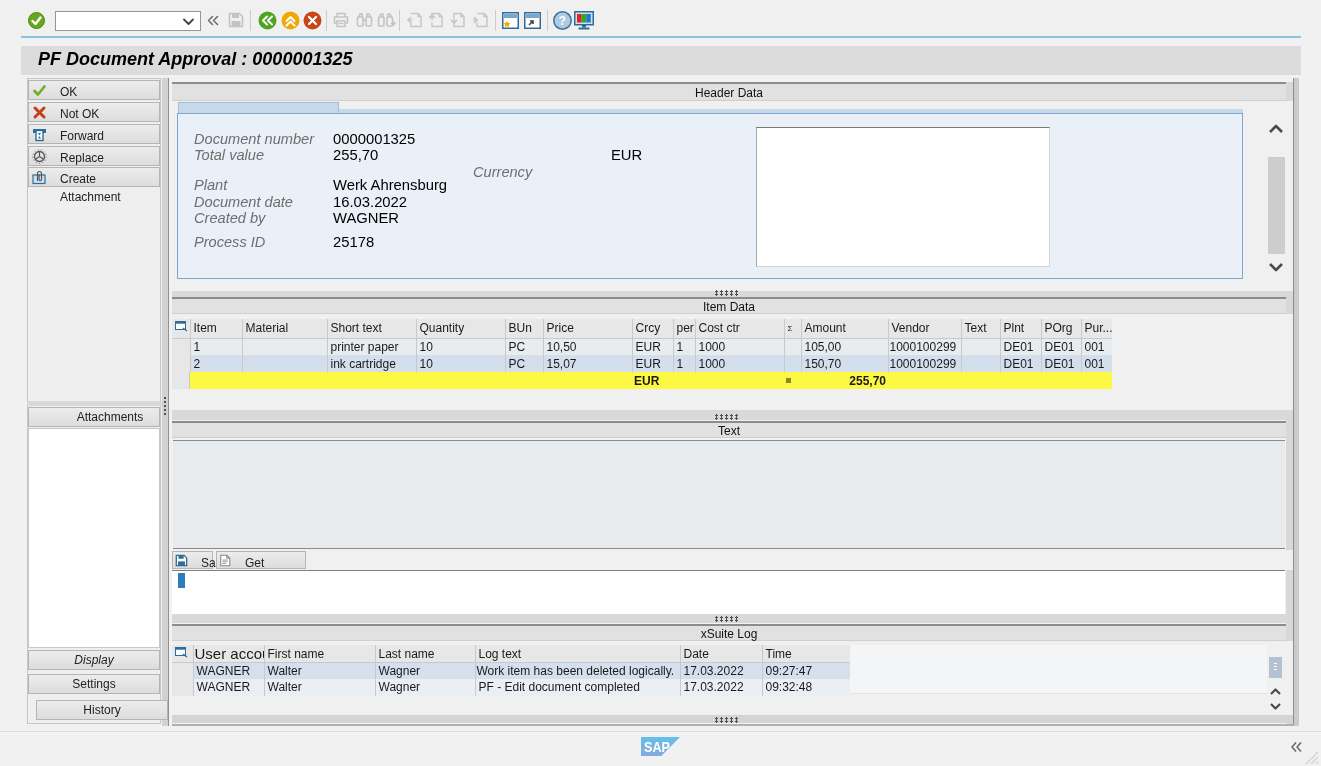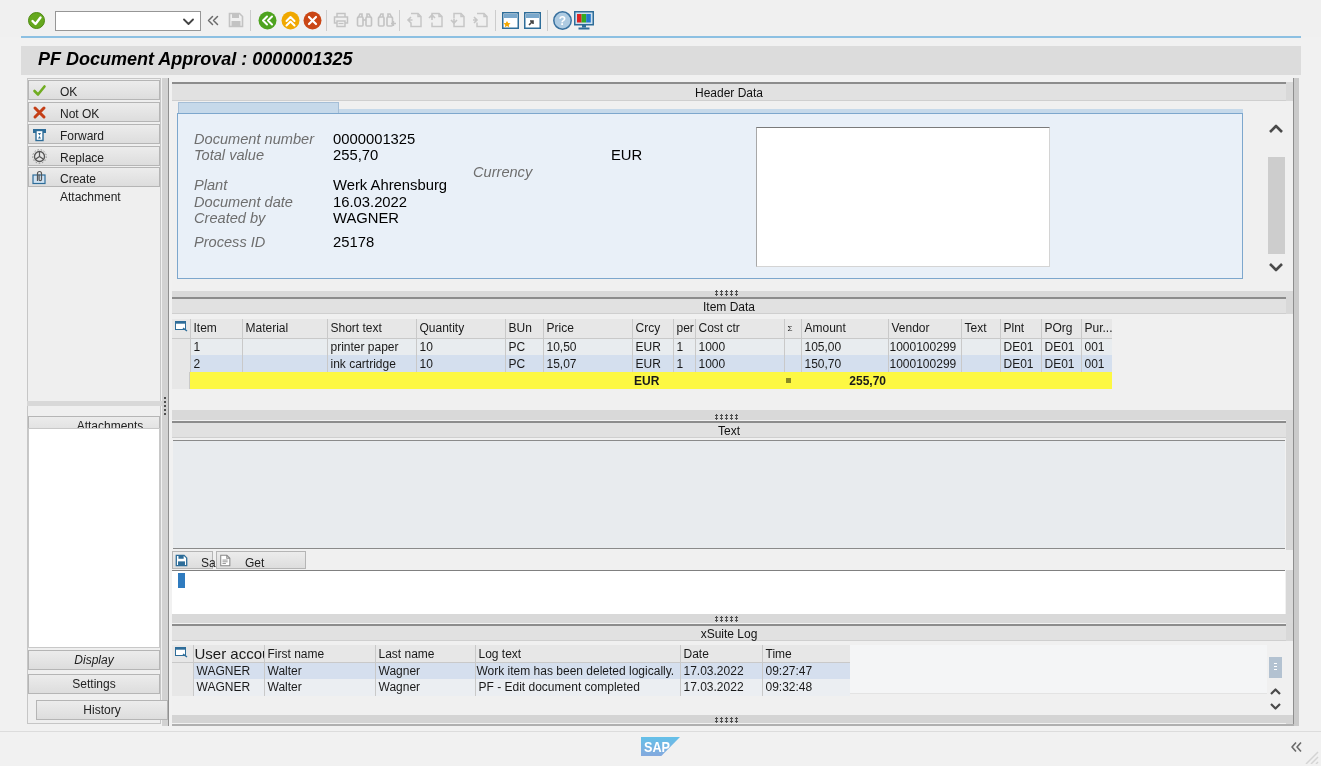--- a/index.html
+++ b/index.html
@@ -182,21 +182,21 @@
  <span class="lbl">Replace</span>
     </div>
 <div class="abs sbtn" style="left:28px;top:167px;">
  <svg class="ico" viewBox="0 0 15 15">
   <rect x="1" y="5" width="12" height="8.5" fill="#cfe2f2" stroke="#2e6d99" stroke-width="1.2"></rect>
   <path d="M5.5 11 V3.5 a2 2 0 0 1 4 0 V9.5 a1.2 1.2 0 0 1 -2.4 0 V4.5" fill="none" stroke="#555" stroke-width="1.2"></path>
  </svg>
  <span class="lbl">Create Attachment</span>
     </div>
 <div class="abs" style="left:27px;top:401px;width:135px;height:5px;background:#d8d8d8;"></div>
-<div class="abs sbtn cbtn" style="left:28px;top:416px;padding-left:32px;">Attachments</div>
+<div class="abs sbtn cbtn" style="left:28px;top:407px;padding-left:32px;">Attachments</div>
 <div class="abs" style="left:28px;top:428px;width:132px;height:220px;background:#ffffff;border:1px solid #c8c8c8;box-sizing:border-box;"></div>
 <div class="abs sbtn cbtn" style="left:28px;top:650px;font-style:italic;">Display</div>
 <div class="abs sbtn cbtn" style="left:28px;top:674px;">Settings</div>
 <div class="abs sbtn cbtn" style="left:28px;top:700px;margin-left:8px;">History</div>
 </div>
 
 <div id="main">
 
 <div class="abs" style="left:1293px;top:78px;width:1px;height:648px;background:#8e8e8e;"></div>
 <div class="abs" style="left:1294px;top:78px;width:5px;height:648px;background:#cacaca;"></div>

